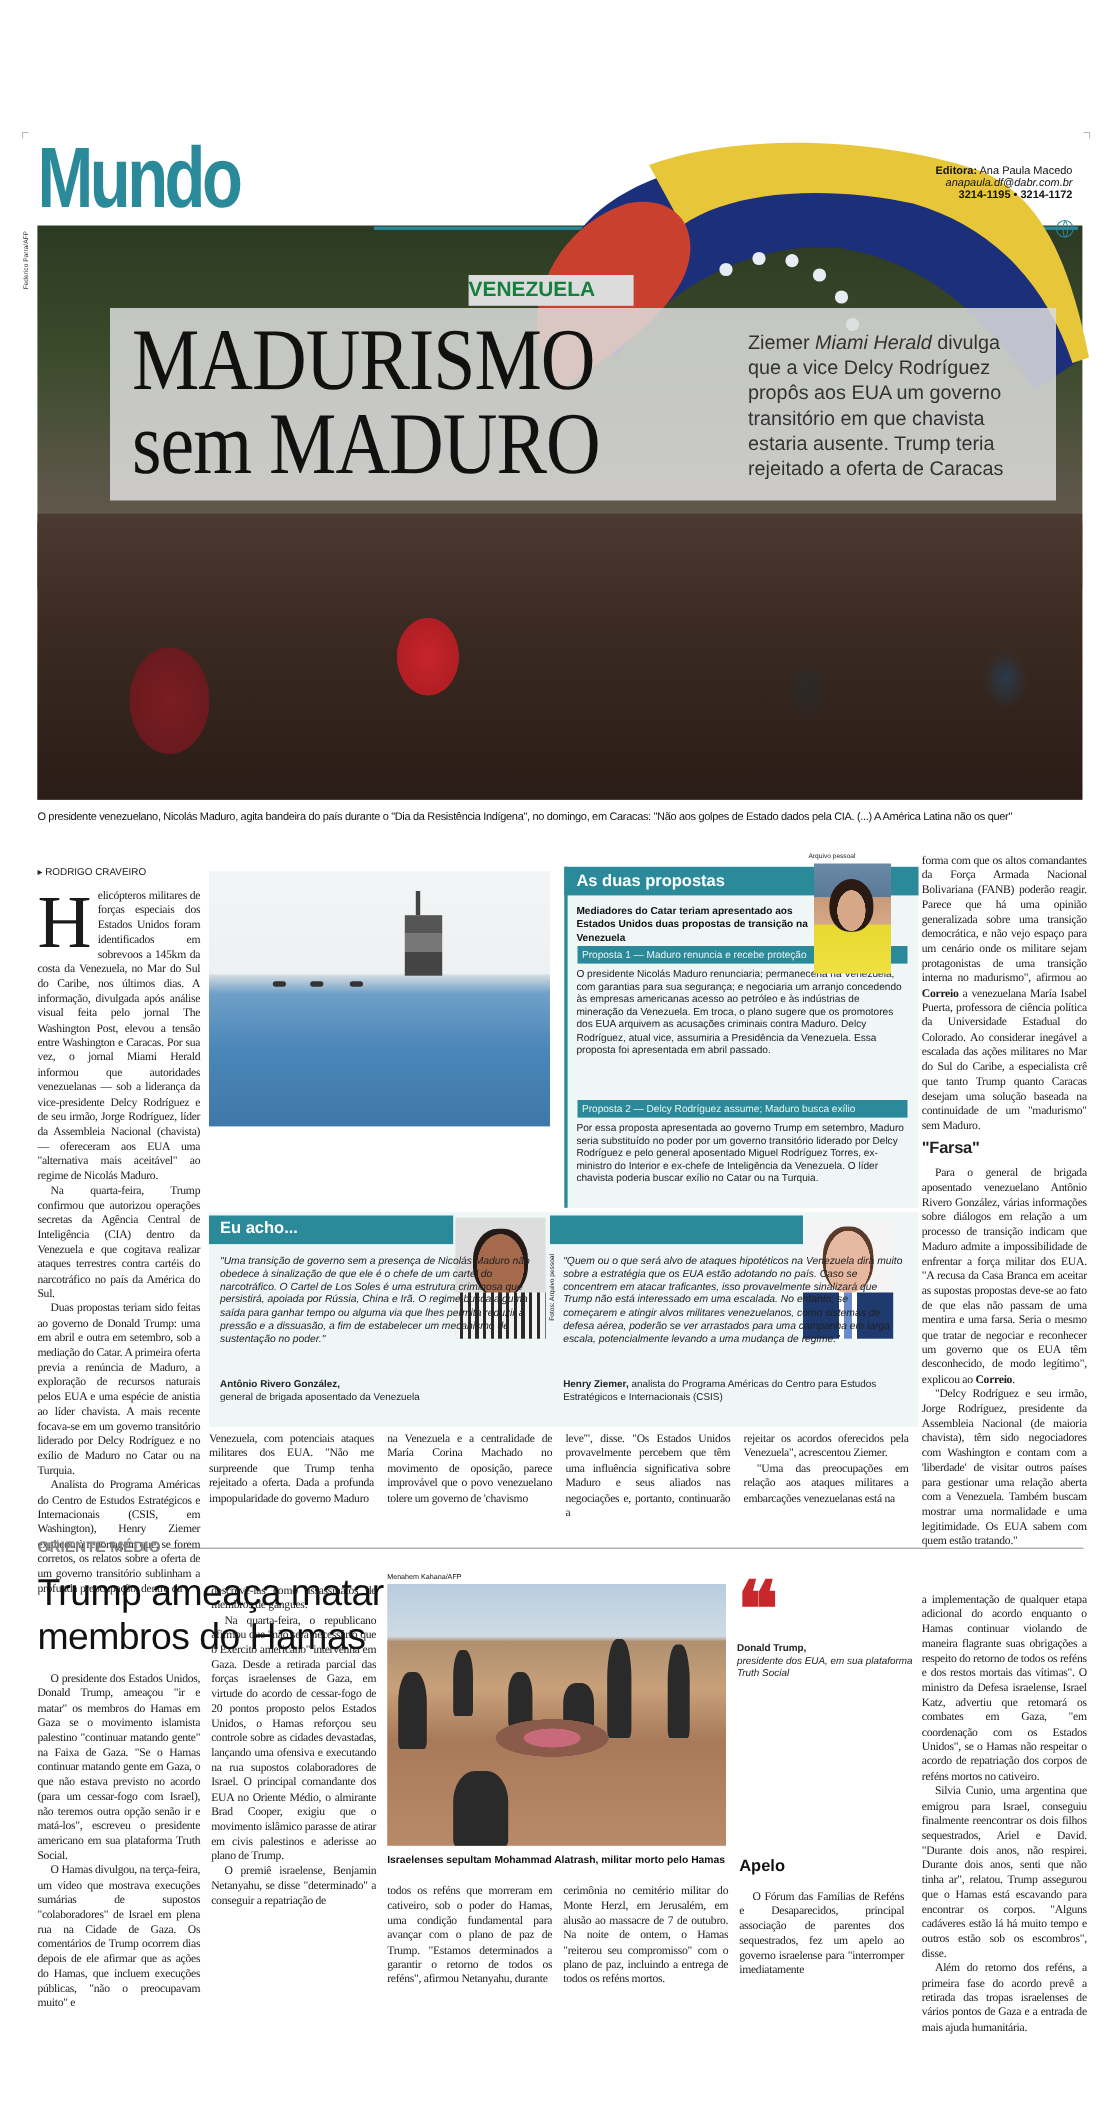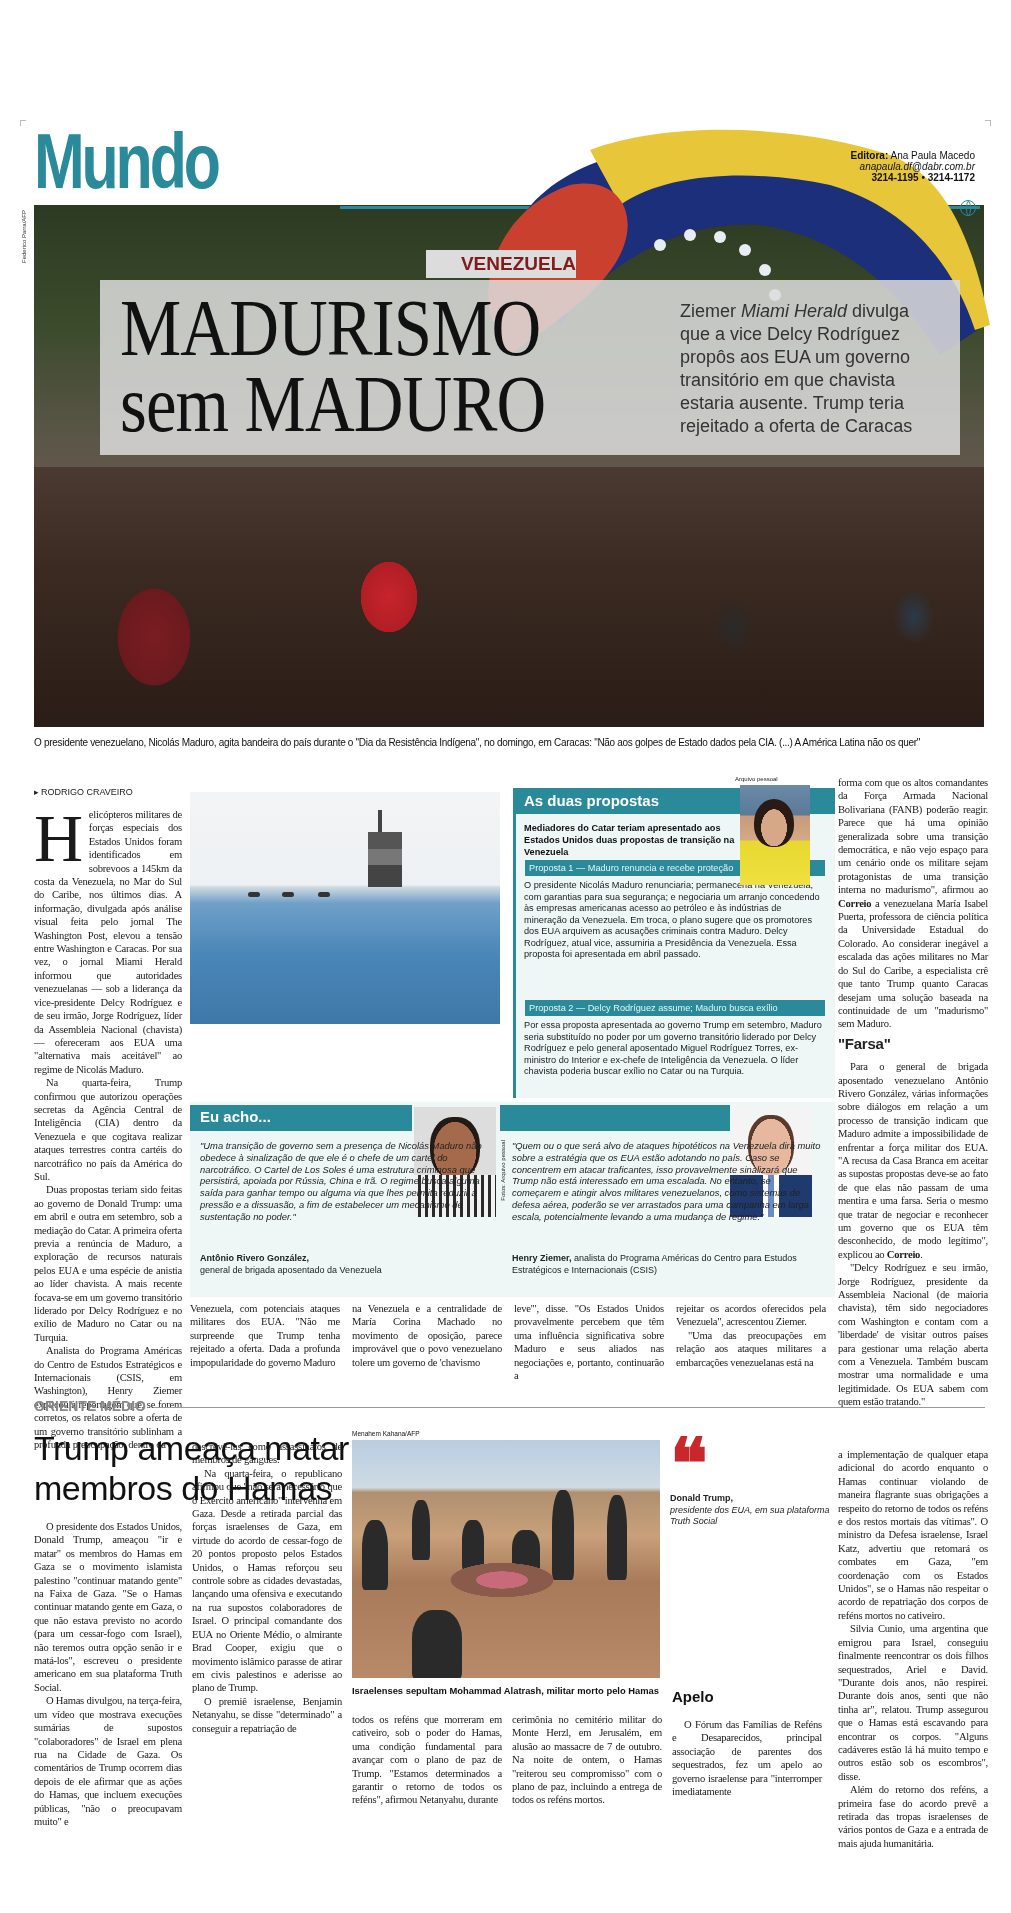--- a/index.html
+++ b/index.html
@@ -24,21 +24,21 @@
 #hero{left:34px;top:205px;width:950px;height:522px;overflow:hidden;background:linear-gradient(180deg,#2d3a23 0%,#3a4a2a 22%,#5b5648 45%,#6b5a4e 60%,#3d2d24 80%,#2a1e18 100%)}
 #flag{left:470px;top:125px;width:520px;height:240px;z-index:2}
 #hero .crowd{position:absolute;left:0;right:0;bottom:0;height:260px;background:
  radial-gradient(ellipse 60px 80px at 120px 170px,#7a1d22 0%,#6a1a1e 60%,transparent 61%),
  radial-gradient(ellipse 40px 50px at 355px 130px,#c8242c 0%,#b01e24 70%,transparent 71%),
  radial-gradient(ellipse 30px 40px at 700px 160px,#2a2a2a 0%,transparent 70%),
  radial-gradient(ellipse 30px 40px at 880px 150px,#2a3a4a 0%,transparent 70%),
  linear-gradient(180deg,#4b3a32 0%,#3a2a22 40%,#2a1c16 100%)}
 #hero .heads{position:absolute;left:0;right:0;top:270px;height:60px;background:repeating-linear-gradient(90deg,#2b211c 0 18px,#8a6a58 18px 30px,#3a2c24 30px 52px,#b08a70 52px 60px)}
 #title-panel{left:100px;top:280px;width:860px;height:175px;background:rgba(220,220,220,0.86);z-index:4}
-#kicker{left:426px;top:250px;width:150px;height:28px;background:#dcdcdc;z-index:5;text-align:right;font-family:"Liberation Sans","DejaVu Sans",sans-serif;font-weight:bold;font-size:19px;line-height:28px;color:#7f1d1d;transform-origin:center}
+#kicker{left:426px;top:250px;width:150px;height:28px;background:#dcdcdc;z-index:5;text-align:left;font-family:"Liberation Sans","DejaVu Sans",sans-serif;font-weight:bold;font-size:19px;line-height:28px;color:#15803d;transform-origin:center}
 #headline{left:120px;top:290px;z-index:6;font-family:"Liberation Serif","DejaVu Serif",serif;font-size:80px;line-height:76px;color:#111;letter-spacing:-1px}
 #headline div{transform:scaleX(0.86);transform-origin:left top;white-space:nowrap}
 #deck{left:680px;top:300px;width:260px;z-index:6;font-family:"Liberation Sans","DejaVu Sans",sans-serif;font-size:18px;line-height:23px;color:#333}
 #photo-credit-1{left:21px;top:210px;writing-mode:vertical-rl;transform:rotate(180deg);font-family:"Liberation Sans","DejaVu Sans",sans-serif;font-size:6px;color:#333}
 #caption{left:34px;top:737px;font-family:"Liberation Sans","DejaVu Sans",sans-serif;font-weight:normal;font-size:10px;color:#111;letter-spacing:-0.3px;white-space:nowrap}
 
 
 #byline{left:34px;top:787px;font-family:"Liberation Sans","DejaVu Sans",sans-serif;font-size:9px;color:#222}
 #col1{left:34px;top:808px;width:148px}
 #dropcap{float:left;font-size:68px;line-height:56px;margin:2px 6px 0 0;font-family:"Liberation Serif","DejaVu Serif",serif}

